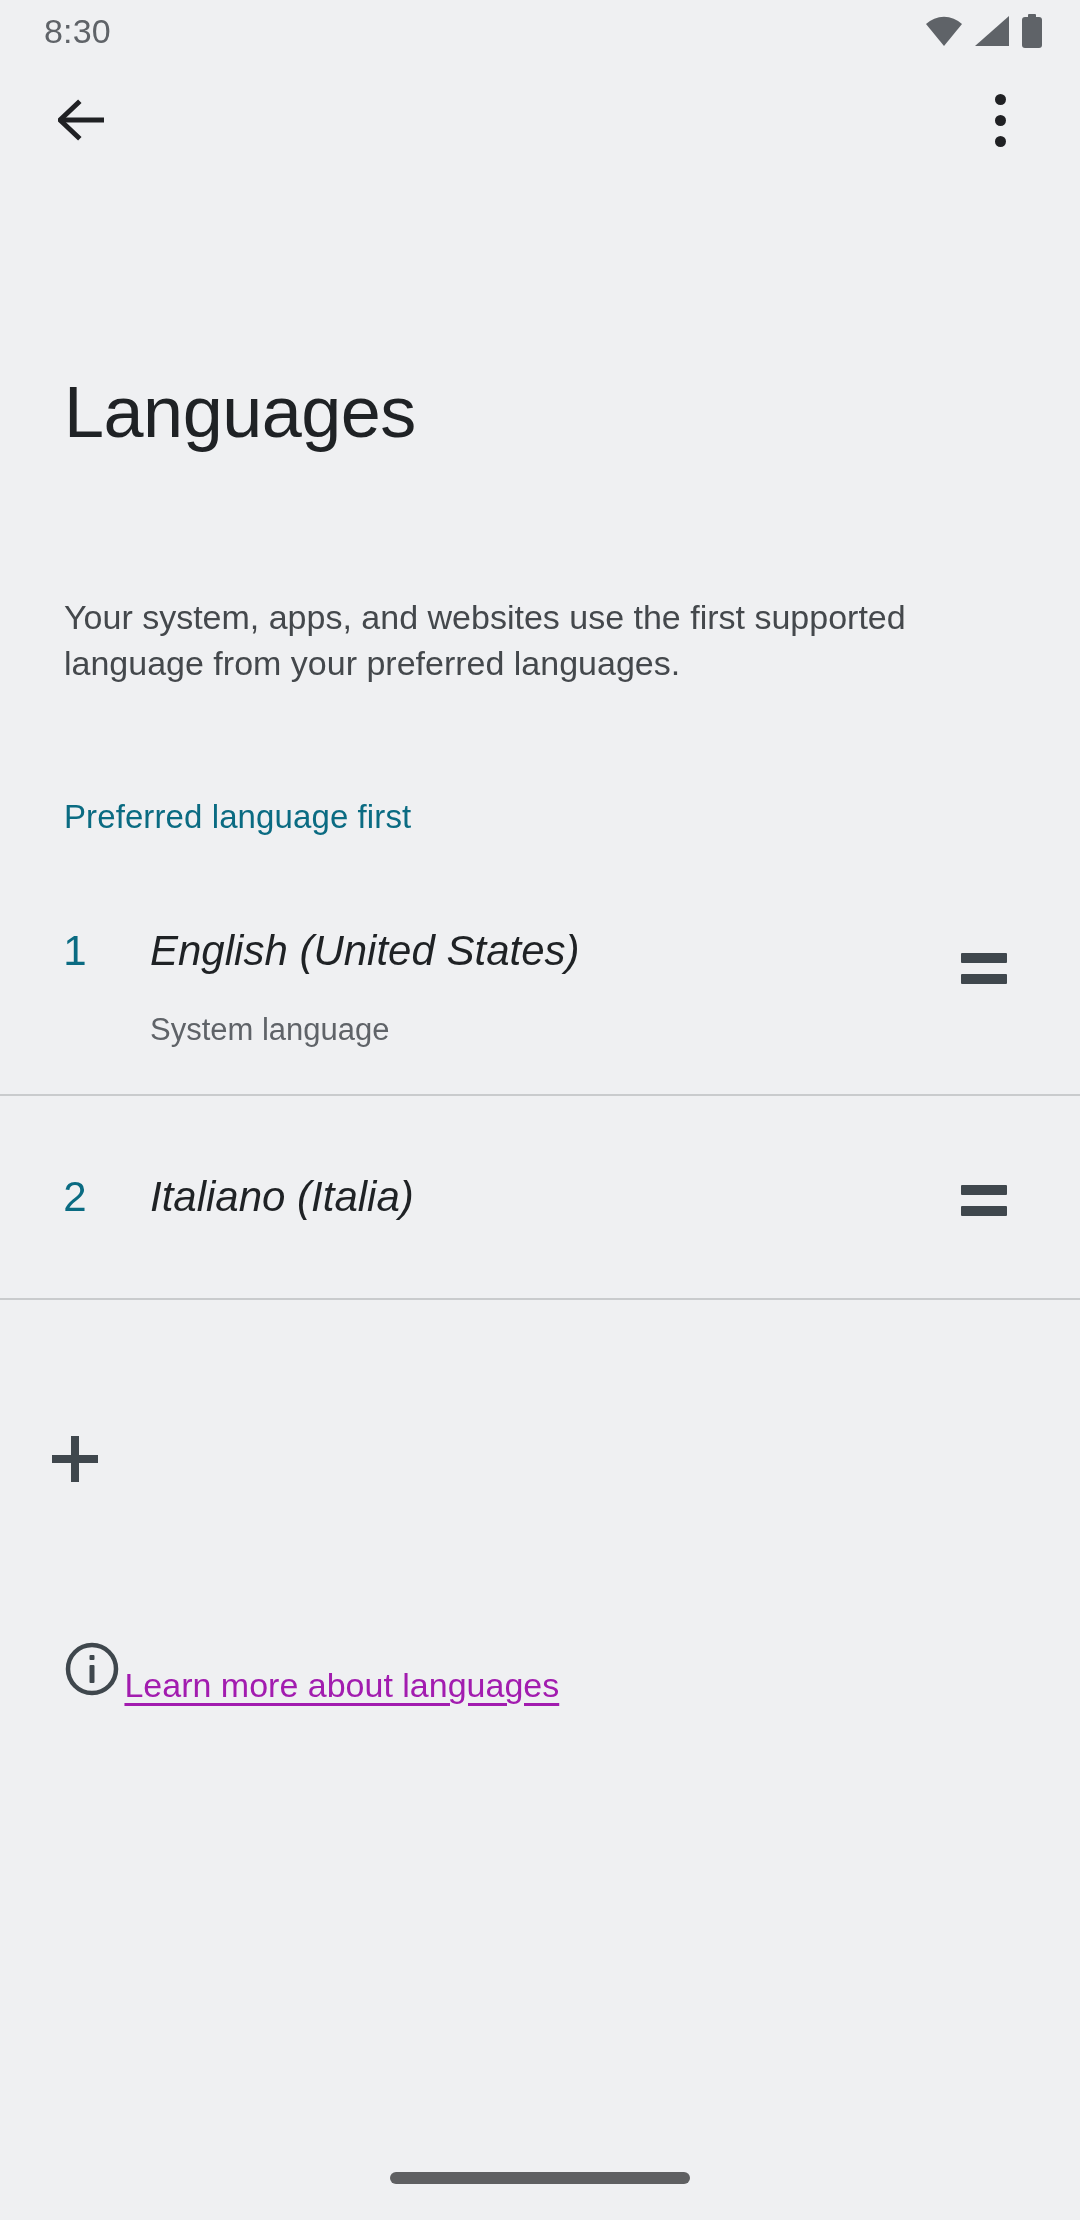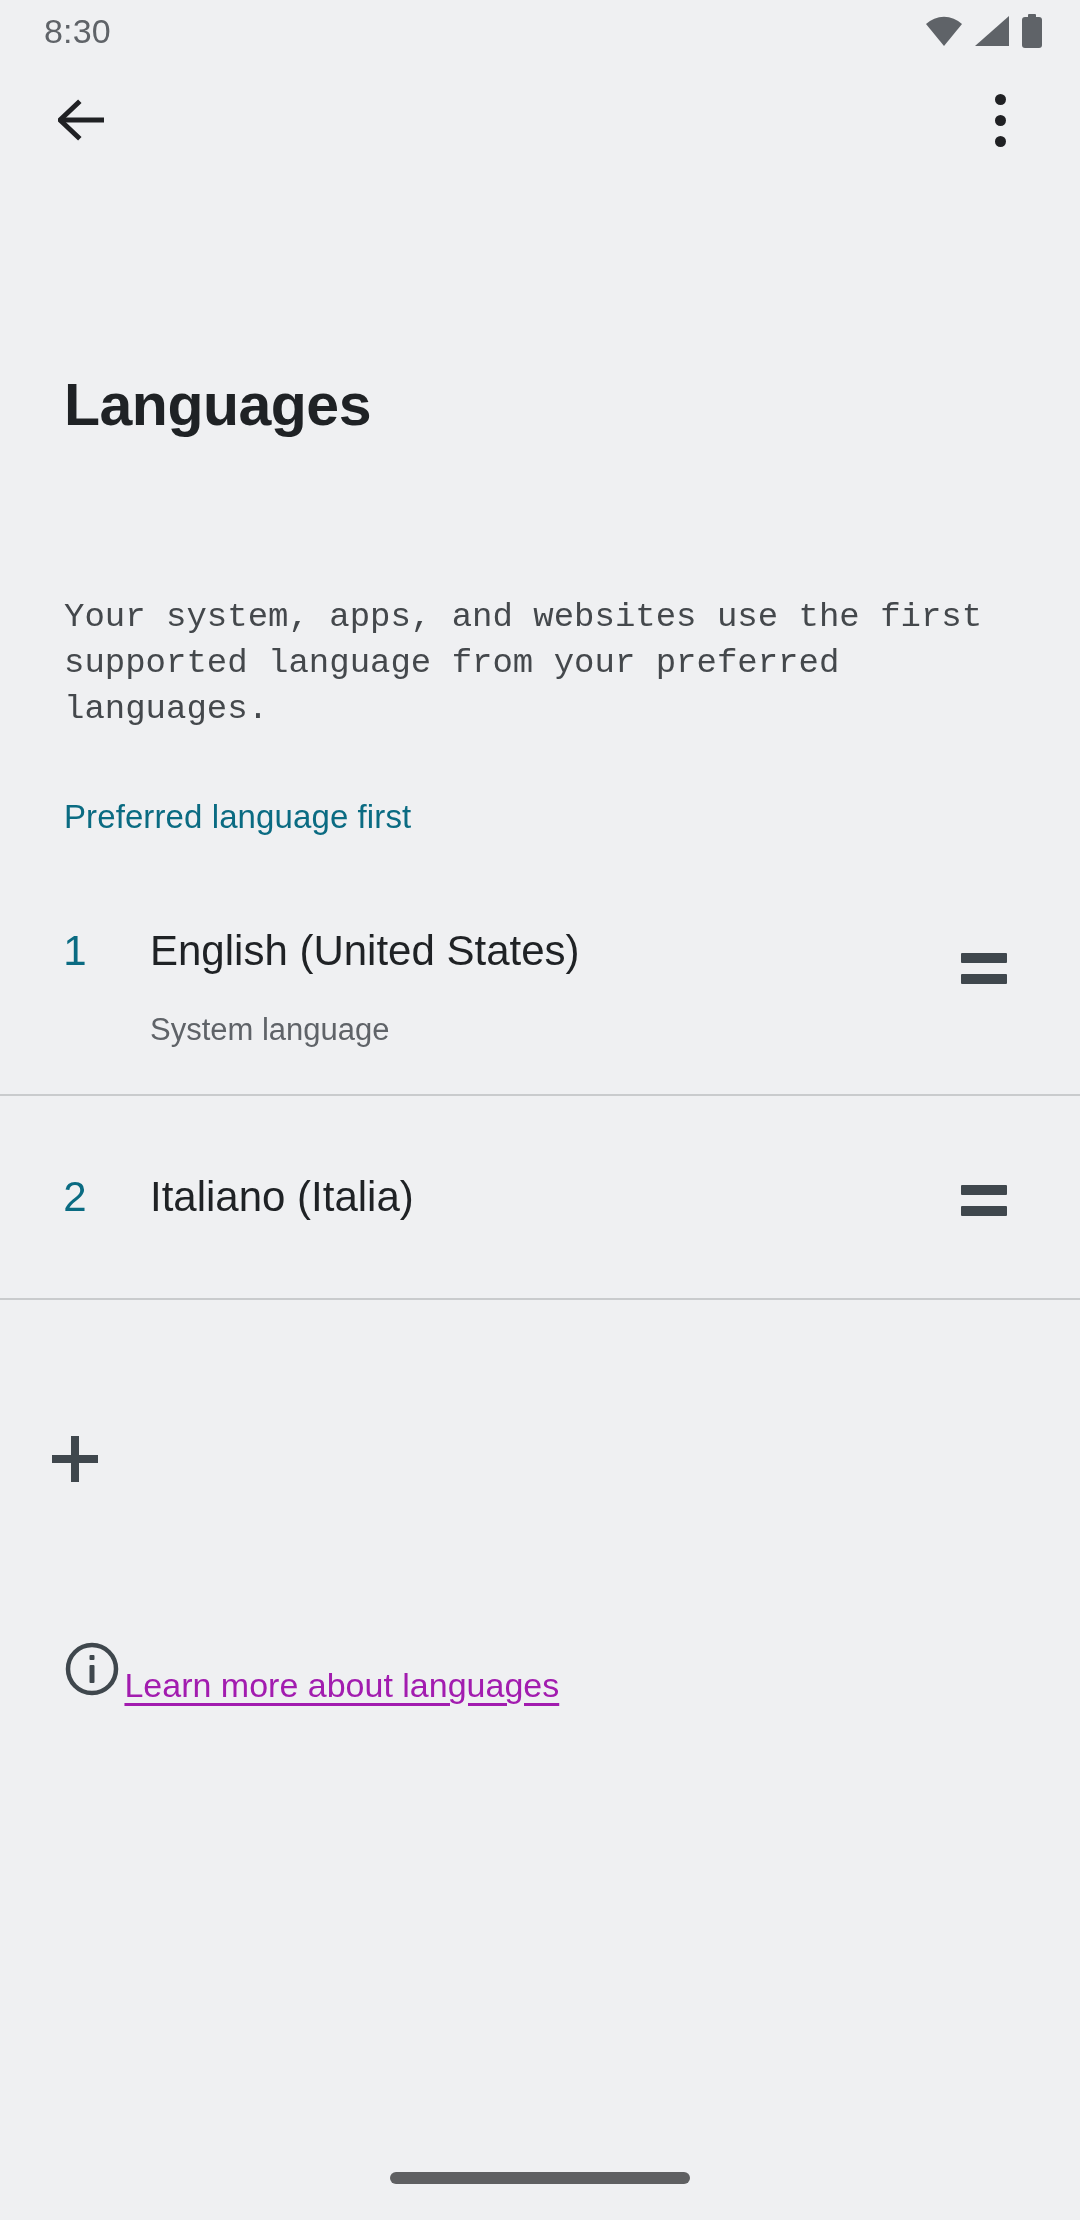--- a/index.html
+++ b/index.html
@@ -33,28 +33,28 @@
     width:92px; height:92px; display:flex; align-items:center; justify-content:center;
     border-radius:50%;
   }
   .ic-back { width:48px; height:42px; }
   .ic-dots { display:flex; flex-direction:column; align-items:center; gap:10px; }
   .ic-dots i { display:block; width:11px; height:11px; border-radius:50%; background:#202124; }
 
   
   .page-title {
     position:absolute; top:376px; left:64px;
-    font-size:59px; line-height:1; color:#1f2225; font-weight:700;
+    font-size:72px; line-height:1; color:#1f2225; font-weight:400;
     letter-spacing:-0.5px;
   }
 
   
   .page-desc {
     position:absolute; top:594px; left:64px; width:960px;
-    font-size:34px; line-height:46px; color:#44484c;font-family:Liberation Mono, monospace;
+    font-size:34px; line-height:46px; color:#44484c;
   }
 
   
   .section-header {
     position:absolute; top:798px; left:64px;
     font-size:33px; color:#0a6b82; letter-spacing:0.1px;
   }
 
   
   .lang-list { position:absolute; top:880px; left:0; width:1080px; }
@@ -66,21 +66,21 @@
     padding:44px 40px 44px 0;
     min-height:140px;
   }
   .lang-row.compact { min-height:0; padding:60px 40px 60px 0; align-items:center; }
 
   .lang-index {
     width:150px; flex:0 0 150px; text-align:center;
     font-size:42px; color:#0a6b82; line-height:54px;
   }
   .lang-texts { flex:1 1 auto; padding-right:20px; }
-  .lang-name { font-size:42px; color:#1f2225; line-height:54px; }
+  .lang-name { font-size:42px; color:#1f2225; line-height:54px;font-style:italic; }
   .lang-sub { font-size:31px; color:#5f6368; margin-top:32px; line-height:40px; }
 
   .drag-handle {
     flex:0 0 auto; width:76px; height:76px;
     display:flex; flex-direction:column; align-items:center; justify-content:center; gap:11px;
     margin-right:18px; margin-top:6px;
   }
   .drag-handle i { display:block; width:46px; height:10px; background:#3f474d; border-radius:1px; }
 
   

